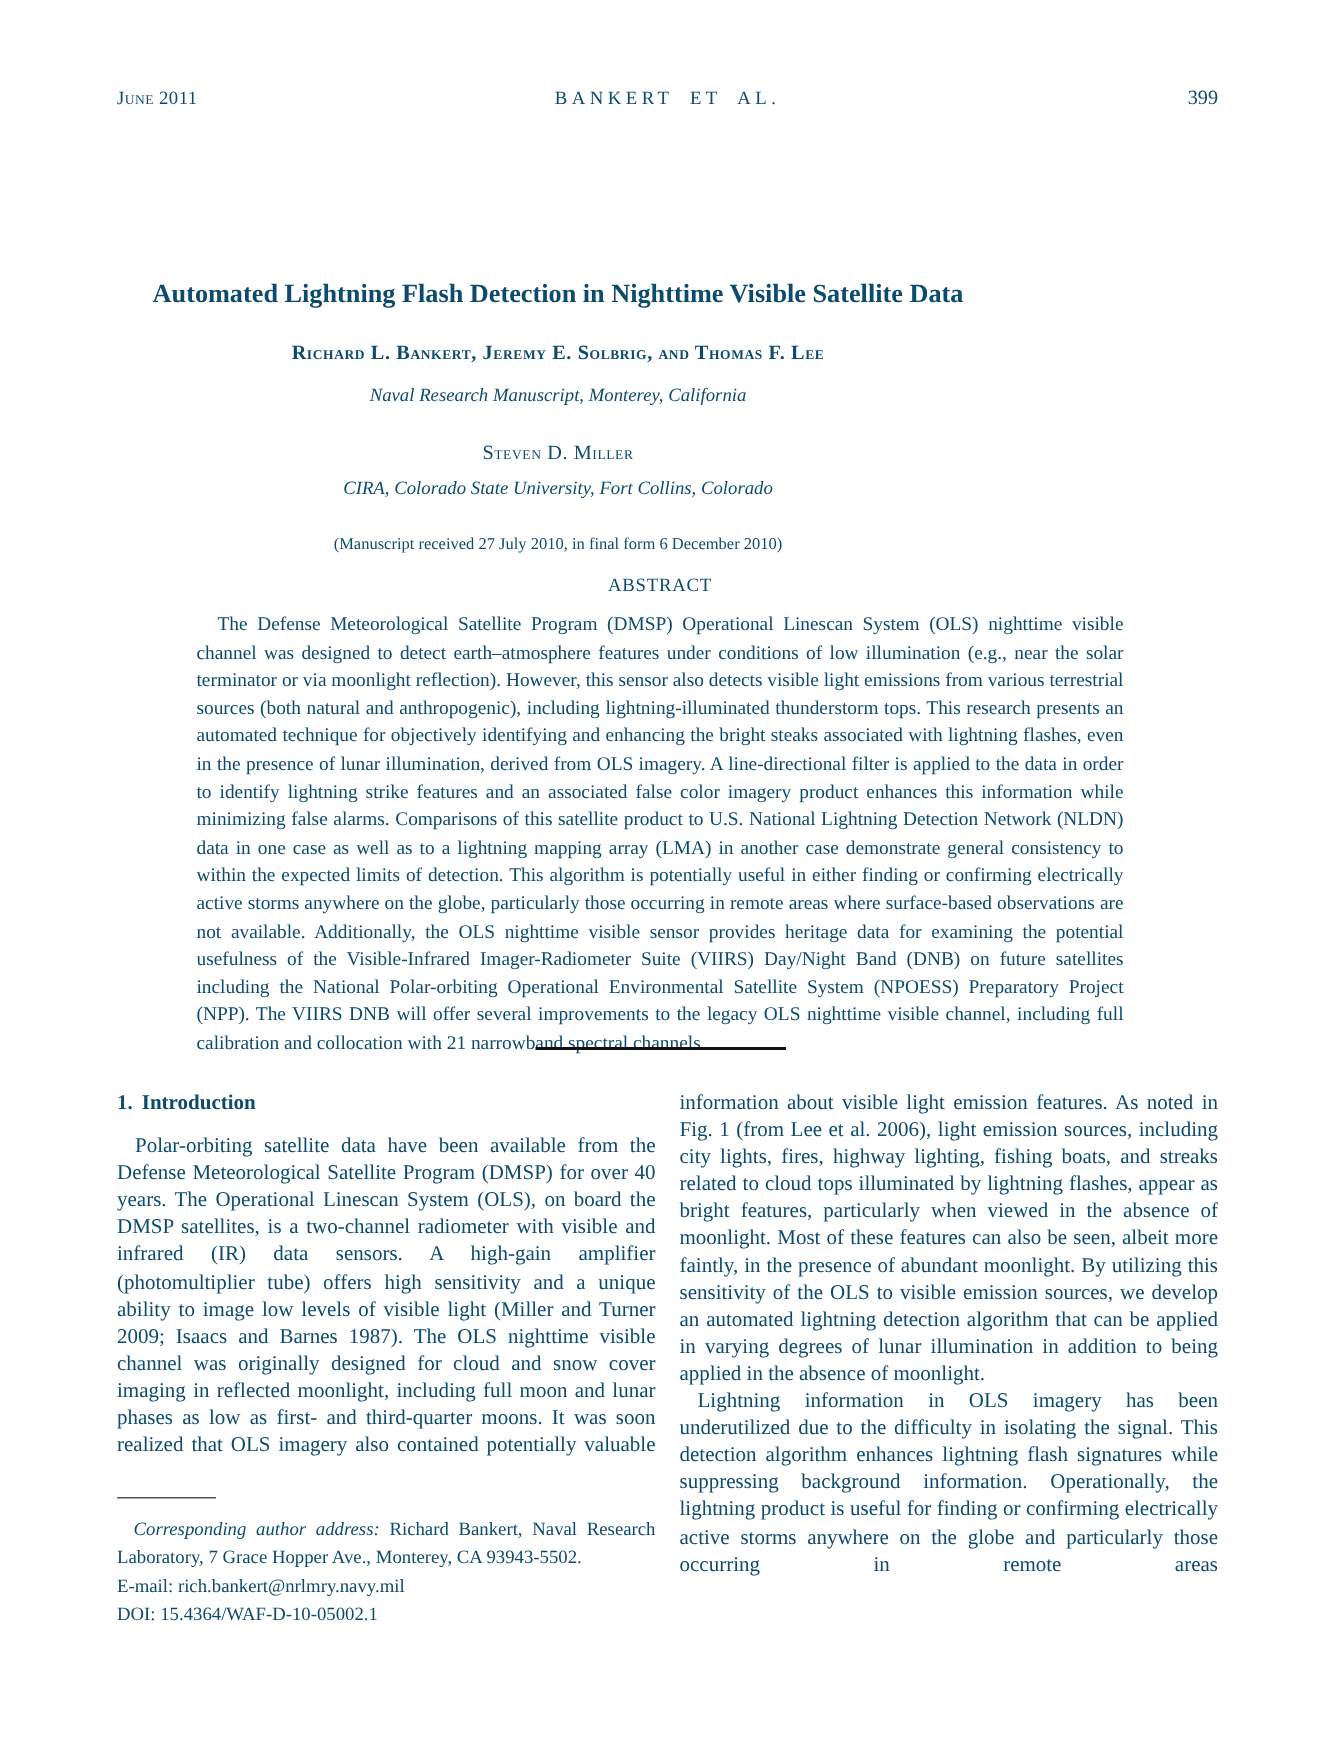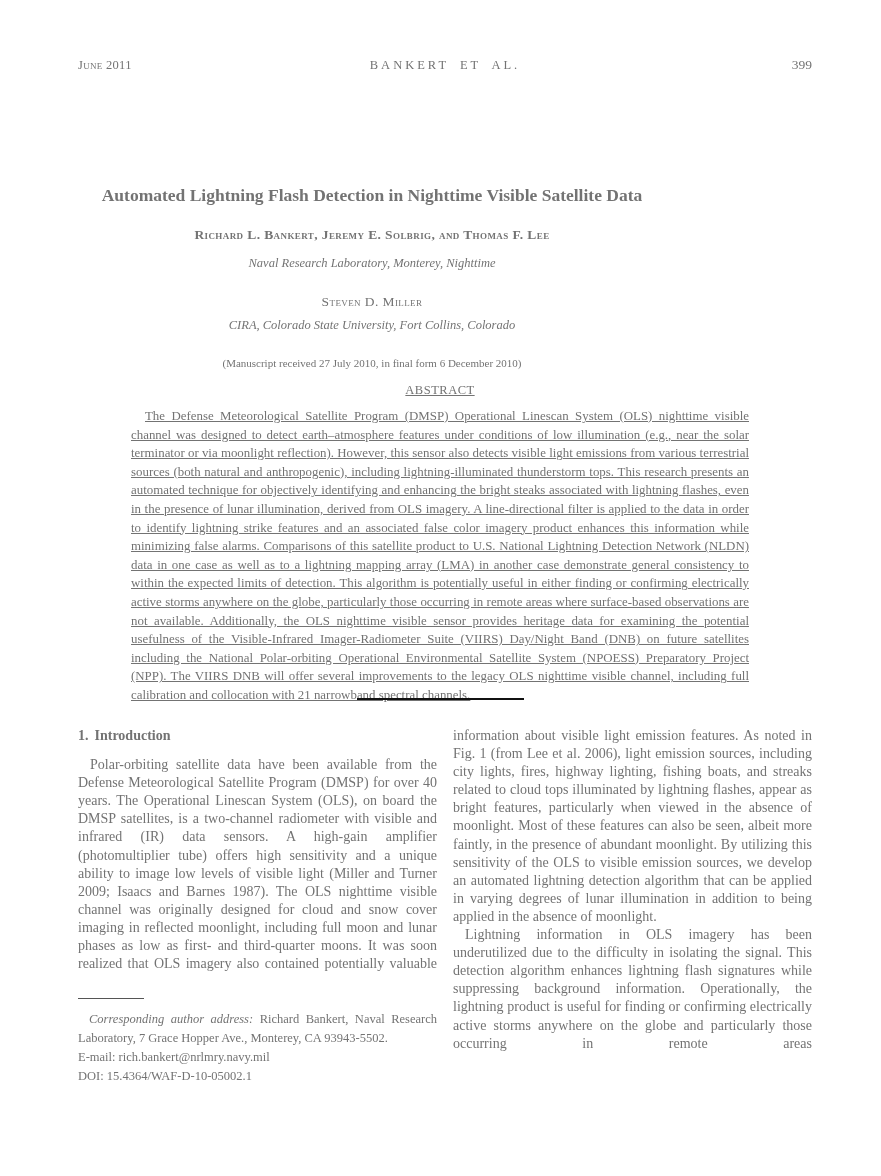--- a/index.html
+++ b/index.html
@@ -3,21 +3,21 @@
 <meta charset="utf-8">
 <style>
   * { box-sizing: border-box; }
   html, body { margin: 0; padding: 0; background: #e9e9e9; }
   .page {
     position: relative;
     width: 881px;
     height: 1176px;
     margin: 0 auto;
     background: #ffffff;
-    color: #737373;
+    color: #0c4a6e;
     font-family: "Liberation Serif", "DejaVu Serif", serif;
     overflow: hidden;
   }
 
   
   .header {
     position: absolute;
     top: 57px; left: 78px; width: 734px;
     display: flex; align-items: baseline;
   }
@@ -62,21 +62,21 @@
   }
   .affil2 {
     font-style: italic; font-size: 12.5px;
     margin-bottom: 24px;
   }
   .msnote { font-size: 11px; }
 
   
   .abstract {
     position: absolute;
-    top: 383px; left: 131px; width: 618px; text-decoration: underline;
+    top: 383px; left: 131px; width: 618px;
   }
   .abstract .abs-head {
     text-align: center; font-size: 12.5px; letter-spacing: 0.5px;
     margin-bottom: 9px;
   }
   .abstract .abs-text {
     font-size: 12.9px; line-height: 18.6px;
     text-align: justify; text-indent: 14px;
     margin: 0;
   }
@@ -131,21 +131,21 @@
 
   <div class="header">
     <span class="issue">June 2011</span>
     <span class="running">BANKERT ET AL.</span>
     <span class="pagenum">399</span>
   </div>
 
   <div class="front">
     <div class="title">Automated Lightning Flash Detection in Nighttime Visible Satellite Data</div>
     <div class="authors">Richard L. Bankert, Jeremy E. Solbrig, and Thomas F. Lee</div>
-    <div class="affil">Naval Research Laboratory, Monterey, Nighttime</div>
+    <div class="affil">Naval Research Manuscript, Monterey, California</div>
     <div class="author2">Steven D. Miller</div>
     <div class="affil2">CIRA, Colorado State University, Fort Collins, Colorado</div>
     <div class="msnote">(Manuscript received 27 July 2010, in final form 6 December 2010)</div>
   </div>
 
   <div class="abstract">
     <div class="abs-head">ABSTRACT</div>
     <p class="abs-text">The Defense Meteorological Satellite Program (DMSP) Operational Linescan System (OLS) nighttime visible channel was designed to detect earth–atmosphere features under conditions of low illumination (e.g., near the solar terminator or via moonlight reflection). However, this sensor also detects visible light emissions from various terrestrial sources (both natural and anthropogenic), including lightning-illuminated thunderstorm tops. This research presents an automated technique for objectively identifying and enhancing the bright steaks associated with lightning flashes, even in the presence of lunar illumination, derived from OLS imagery. A line-directional filter is applied to the data in order to identify lightning strike features and an associated false color imagery product enhances this information while minimizing false alarms. Comparisons of this satellite product to U.S. National Lightning Detection Network (NLDN) data in one case as well as to a lightning mapping array (LMA) in another case demonstrate general consistency to within the expected limits of detection. This algorithm is potentially useful in either finding or confirming electrically active storms anywhere on the globe, particularly those occurring in remote areas where surface-based observations are not available. Additionally, the OLS nighttime visible sensor provides heritage data for examining the potential usefulness of the Visible-Infrared Imager-Radiometer Suite (VIIRS) Day/Night Band (DNB) on future satellites including the National Polar-orbiting Operational Environmental Satellite System (NPOESS) Preparatory Project (NPP). The VIIRS DNB will offer several improvements to the legacy OLS nighttime visible channel, including full calibration and collocation with 21 narrowband spectral channels.</p>
   </div>
 

